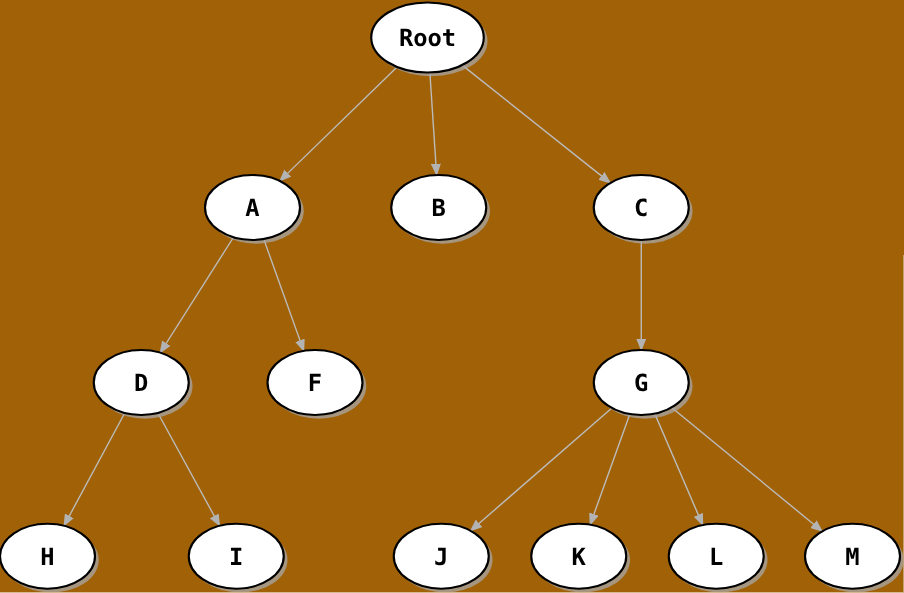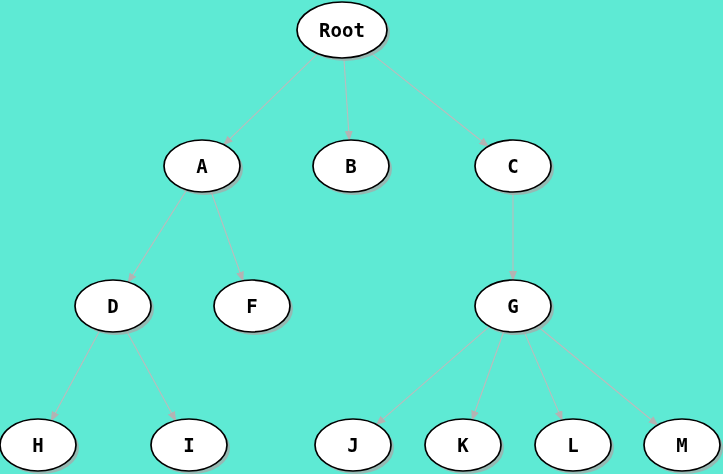--- a/index.html
+++ b/index.html
@@ -30,21 +30,21 @@
   .node-label {
     font-family: "DejaVu Sans Mono", "DejaVu Sans", monospace;
     font-weight: bold;
     font-size: 19px;
     text-anchor: middle;
   }
 </style>
 </head>
 <body>
 
-<div class="stage" style="background: #5eead4;">
+<div class="stage" style="background: #a16207;">
   <svg id="tree-svg" width="723" height="474" viewBox="0 0 723 474" xmlns="http://www.w3.org/2000/svg">
     <defs>
       <marker id="arrowhead" markerUnits="userSpaceOnUse" markerWidth="10" markerHeight="8" viewBox="0 0 10 8" refX="9" refY="4" orient="auto">
         <path id="arrowhead-path" d="M0,0 L10,4 L0,8 Z" fill="#b3b3b3"></path>
       </marker>
     </defs>
     <g id="edges-layer">
         <line x1="317.7" y1="53.6" x2="223.9" y2="144.7" class="edge-line" stroke="#bcbcbc" marker-end="url(#arrowhead)"></line>
         <line x1="343.9" y1="58.0" x2="349.3" y2="140.0" class="edge-line" stroke="#bcbcbc" marker-end="url(#arrowhead)"></line>
         <line x1="369.7" y1="52.1" x2="488.2" y2="146.3" class="edge-line" stroke="#bcbcbc" marker-end="url(#arrowhead)"></line>

